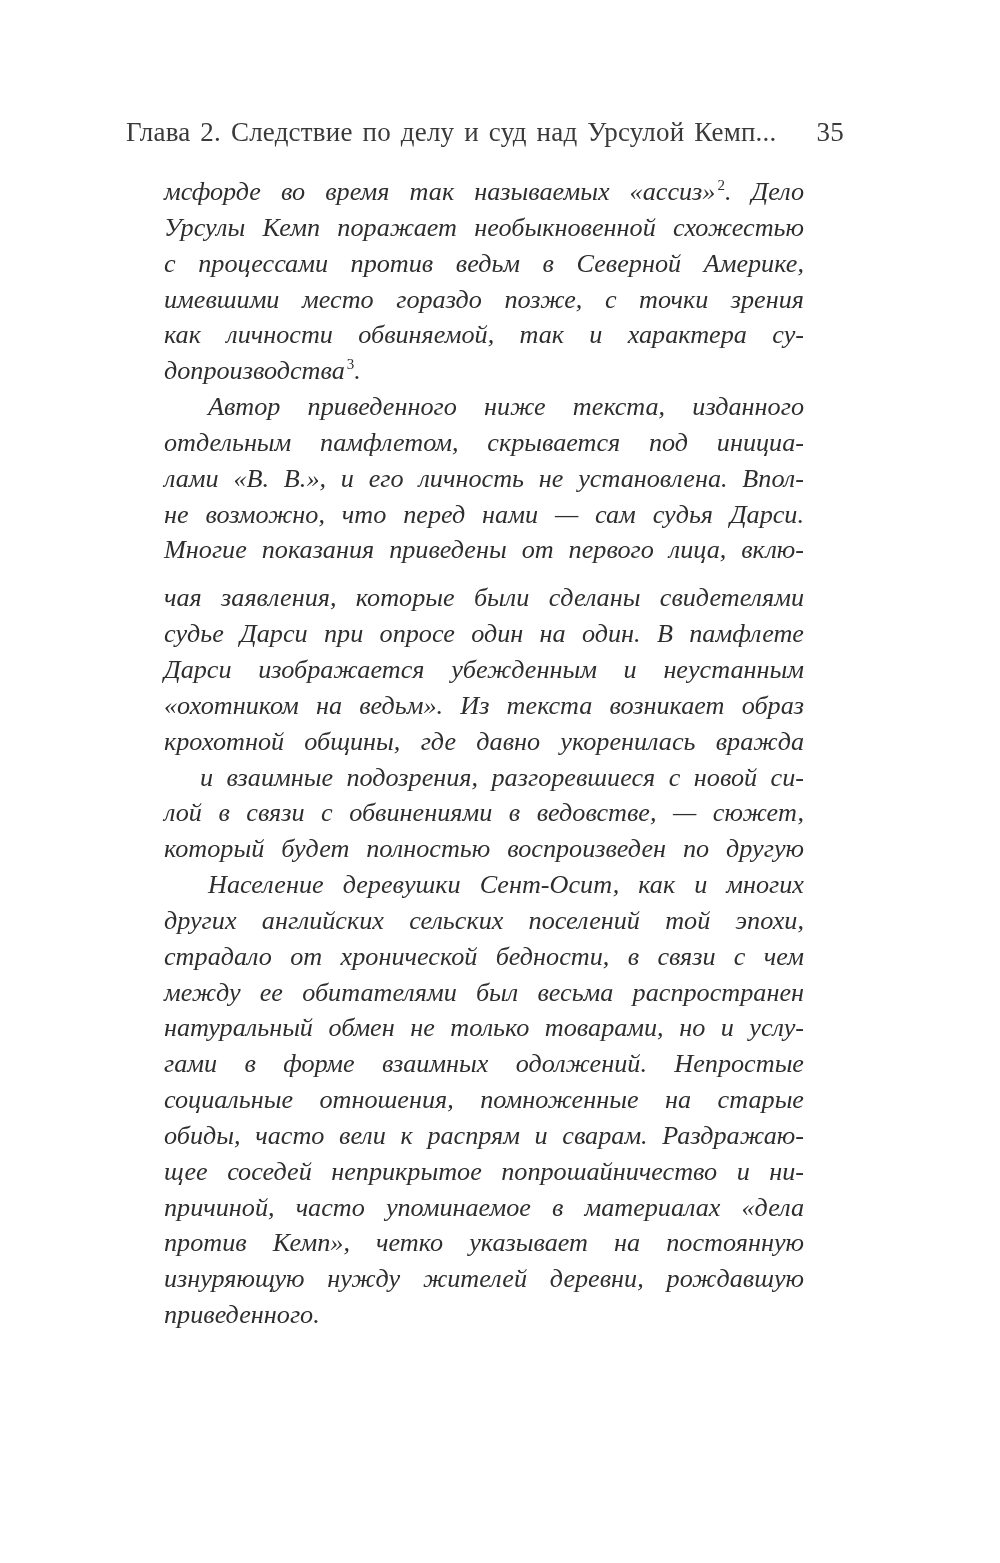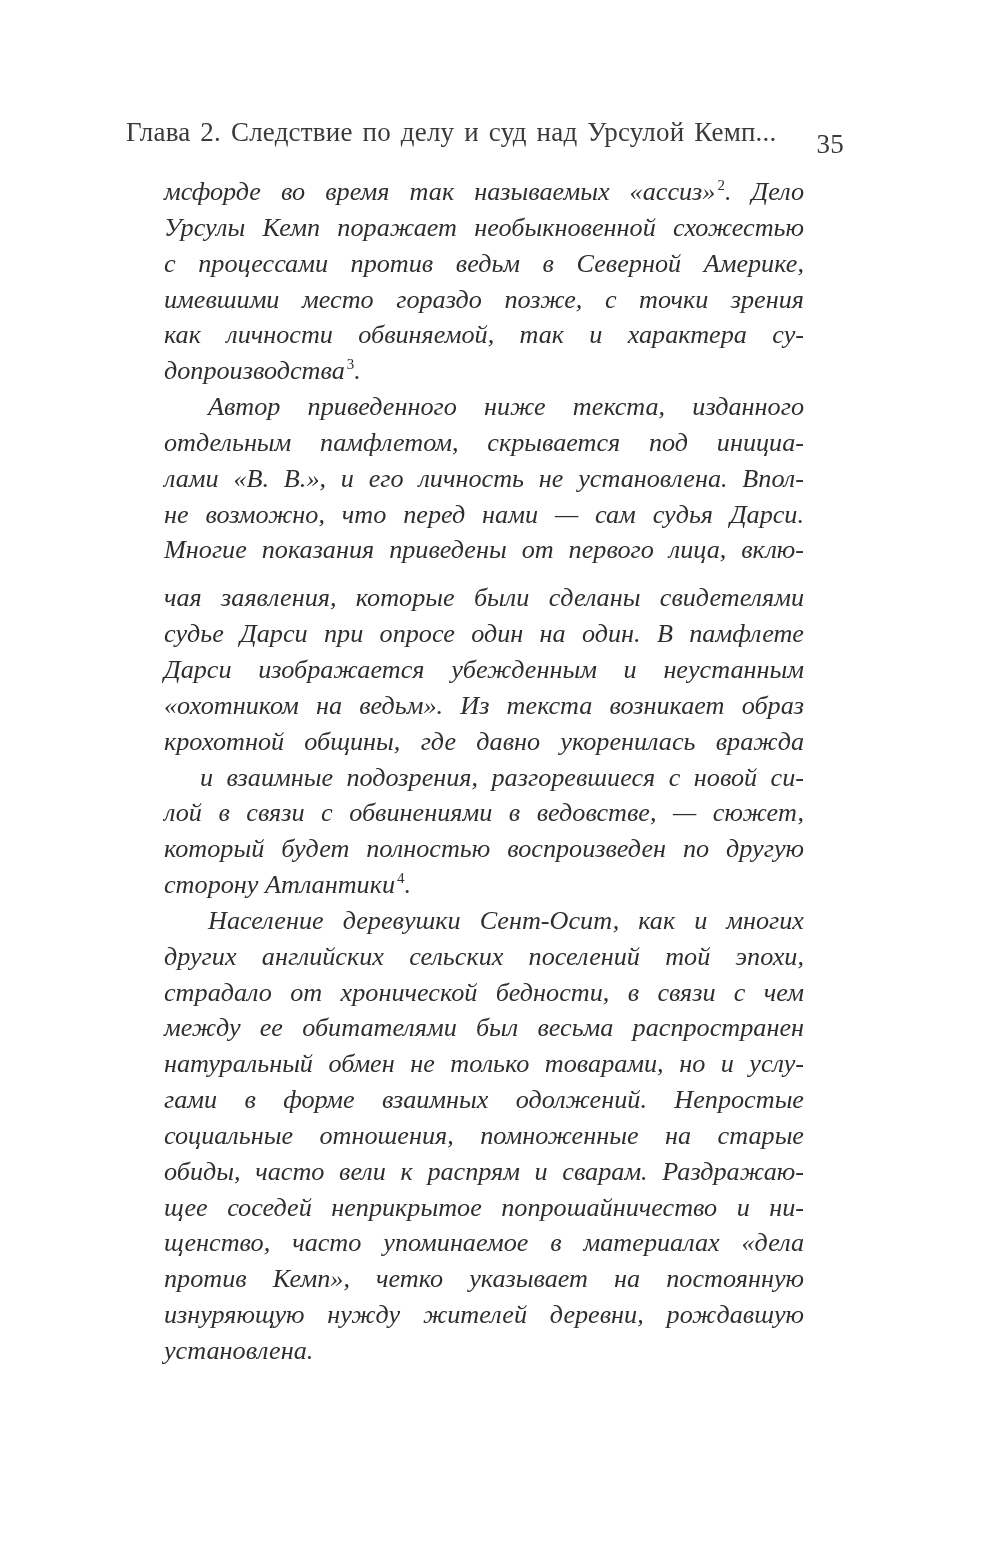--- a/index.html
+++ b/index.html
@@ -29,21 +29,21 @@
   .running-head .title {
     position: absolute;
     left: 0;
     top: 0;
     white-space: nowrap;
     word-spacing: 3px;
   }
   .running-head .page-num {
     position: absolute;
     right: 2px;
-    top: 12px;
+    top: 0;
   }
   .body-text {
     position: absolute;
     left: 164px;
     top: 174px;
     width: 640px;
     font-family: "Liberation Serif", "DejaVu Serif", serif;
     font-style: italic;
     font-size: 26.2px;
     color: #2e2e2e;
@@ -95,30 +95,29 @@
       <span class="line" style="display: block;"><span>не возможно, что перед нами — сам судья Дарси.</span></span>
       <span class="line" style="display: block;"><span>Многие показания приведены от первого лица, вклю-</span></span>
       <span class="line" style="display: block; margin-top: 12px;"><span>чая заявления, которые были сделаны свидетелями</span></span>
       <span class="line" style="display: block;"><span>судье Дарси при опросе один на один. В памфлете</span></span>
       <span class="line" style="display: block;"><span>Дарси изображается убежденным и неустанным</span></span>
       <span class="line" style="display: block;"><span>«охотником на ведьм». Из текста возникает образ</span></span>
       <span class="line" style="display: block;"><span>крохотной общины, где давно укоренилась вражда</span></span>
       <span class="line" style="display: block; margin-left: 36px;"><span>и взаимные подозрения, разгоревшиеся с новой си-</span></span>
       <span class="line" style="display: block;"><span>лой в связи с обвинениями в ведовстве, — сюжет,</span></span>
       <span class="line" style="display: block;"><span>который будет полностью воспроизведен по другую</span></span>
-      <span class="line last"><span>сторону Атлантики</span><sup>4</sup><span>.</span></span>
     </div>
     <div class="paragraph">
       <span class="line indent" style="display: block;"><span>Население деревушки Сент-Осит, как и многих</span></span>
       <span class="line" style="display: block;"><span>других английских сельских поселений той эпохи,</span></span>
       <span class="line" style="display: block;"><span>страдало от хронической бедности, в связи с чем</span></span>
       <span class="line" style="display: block;"><span>между ее обитателями был весьма распространен</span></span>
       <span class="line" style="display: block;"><span>натуральный обмен не только товарами, но и услу-</span></span>
       <span class="line" style="display: block;"><span>гами в форме взаимных одолжений. Непростые</span></span>
       <span class="line" style="display: block;"><span>социальные отношения, помноженные на старые</span></span>
       <span class="line" style="display: block;"><span>обиды, часто вели к распрям и сварам. Раздражаю-</span></span>
       <span class="line" style="display: block;"><span>щее соседей неприкрытое попрошайничество и ни-</span></span>
-      <span class="line" style="display: block;"><span>щенство, часто упоминаемое в материалах «дела</span></span>
+      <span class="line" style="display: block;"><span>причиной, часто упоминаемое в материалах «дела</span></span>
       <span class="line" style="display: block;"><span>против Кемп», четко указывает на постоянную</span></span>
       <span class="line" style="display: block;"><span>изнуряющую нужду жителей деревни, рождавшую</span></span>
-      <span class="line last"><span>установлена.</span></span>
+      <span class="line last"><span>приведенного.</span></span>
     </div>
   </div>
 
 </body></html>

